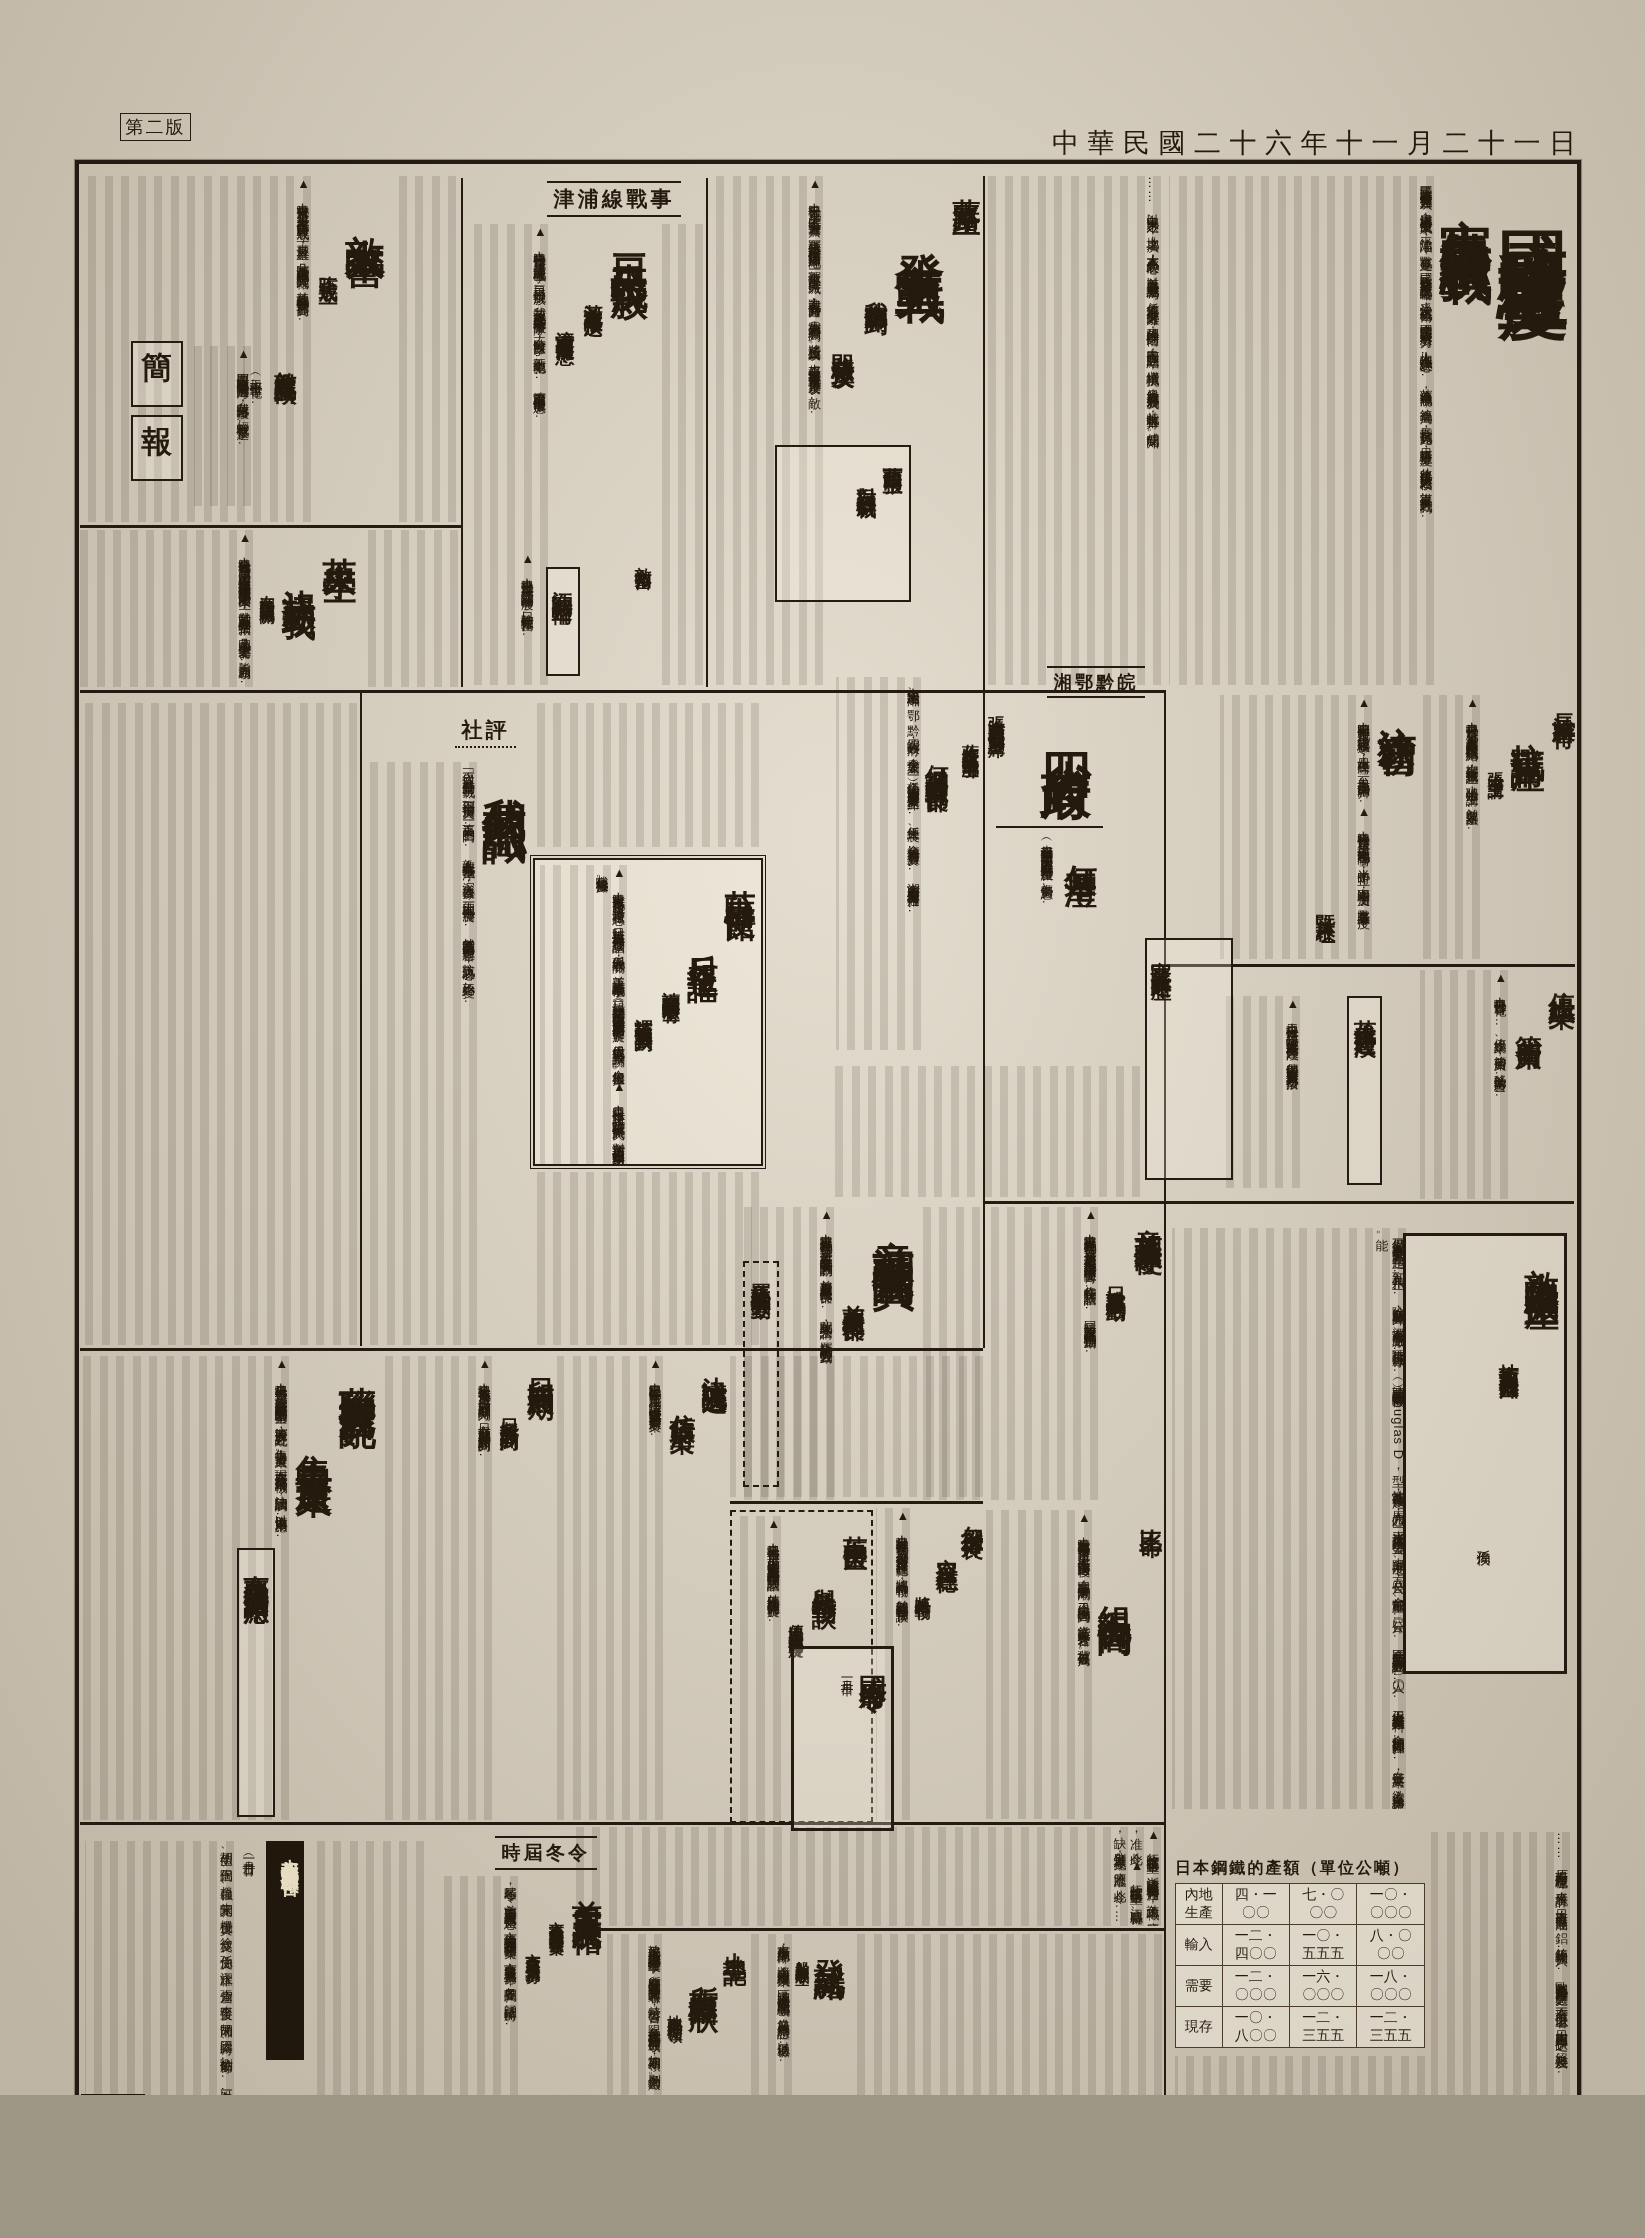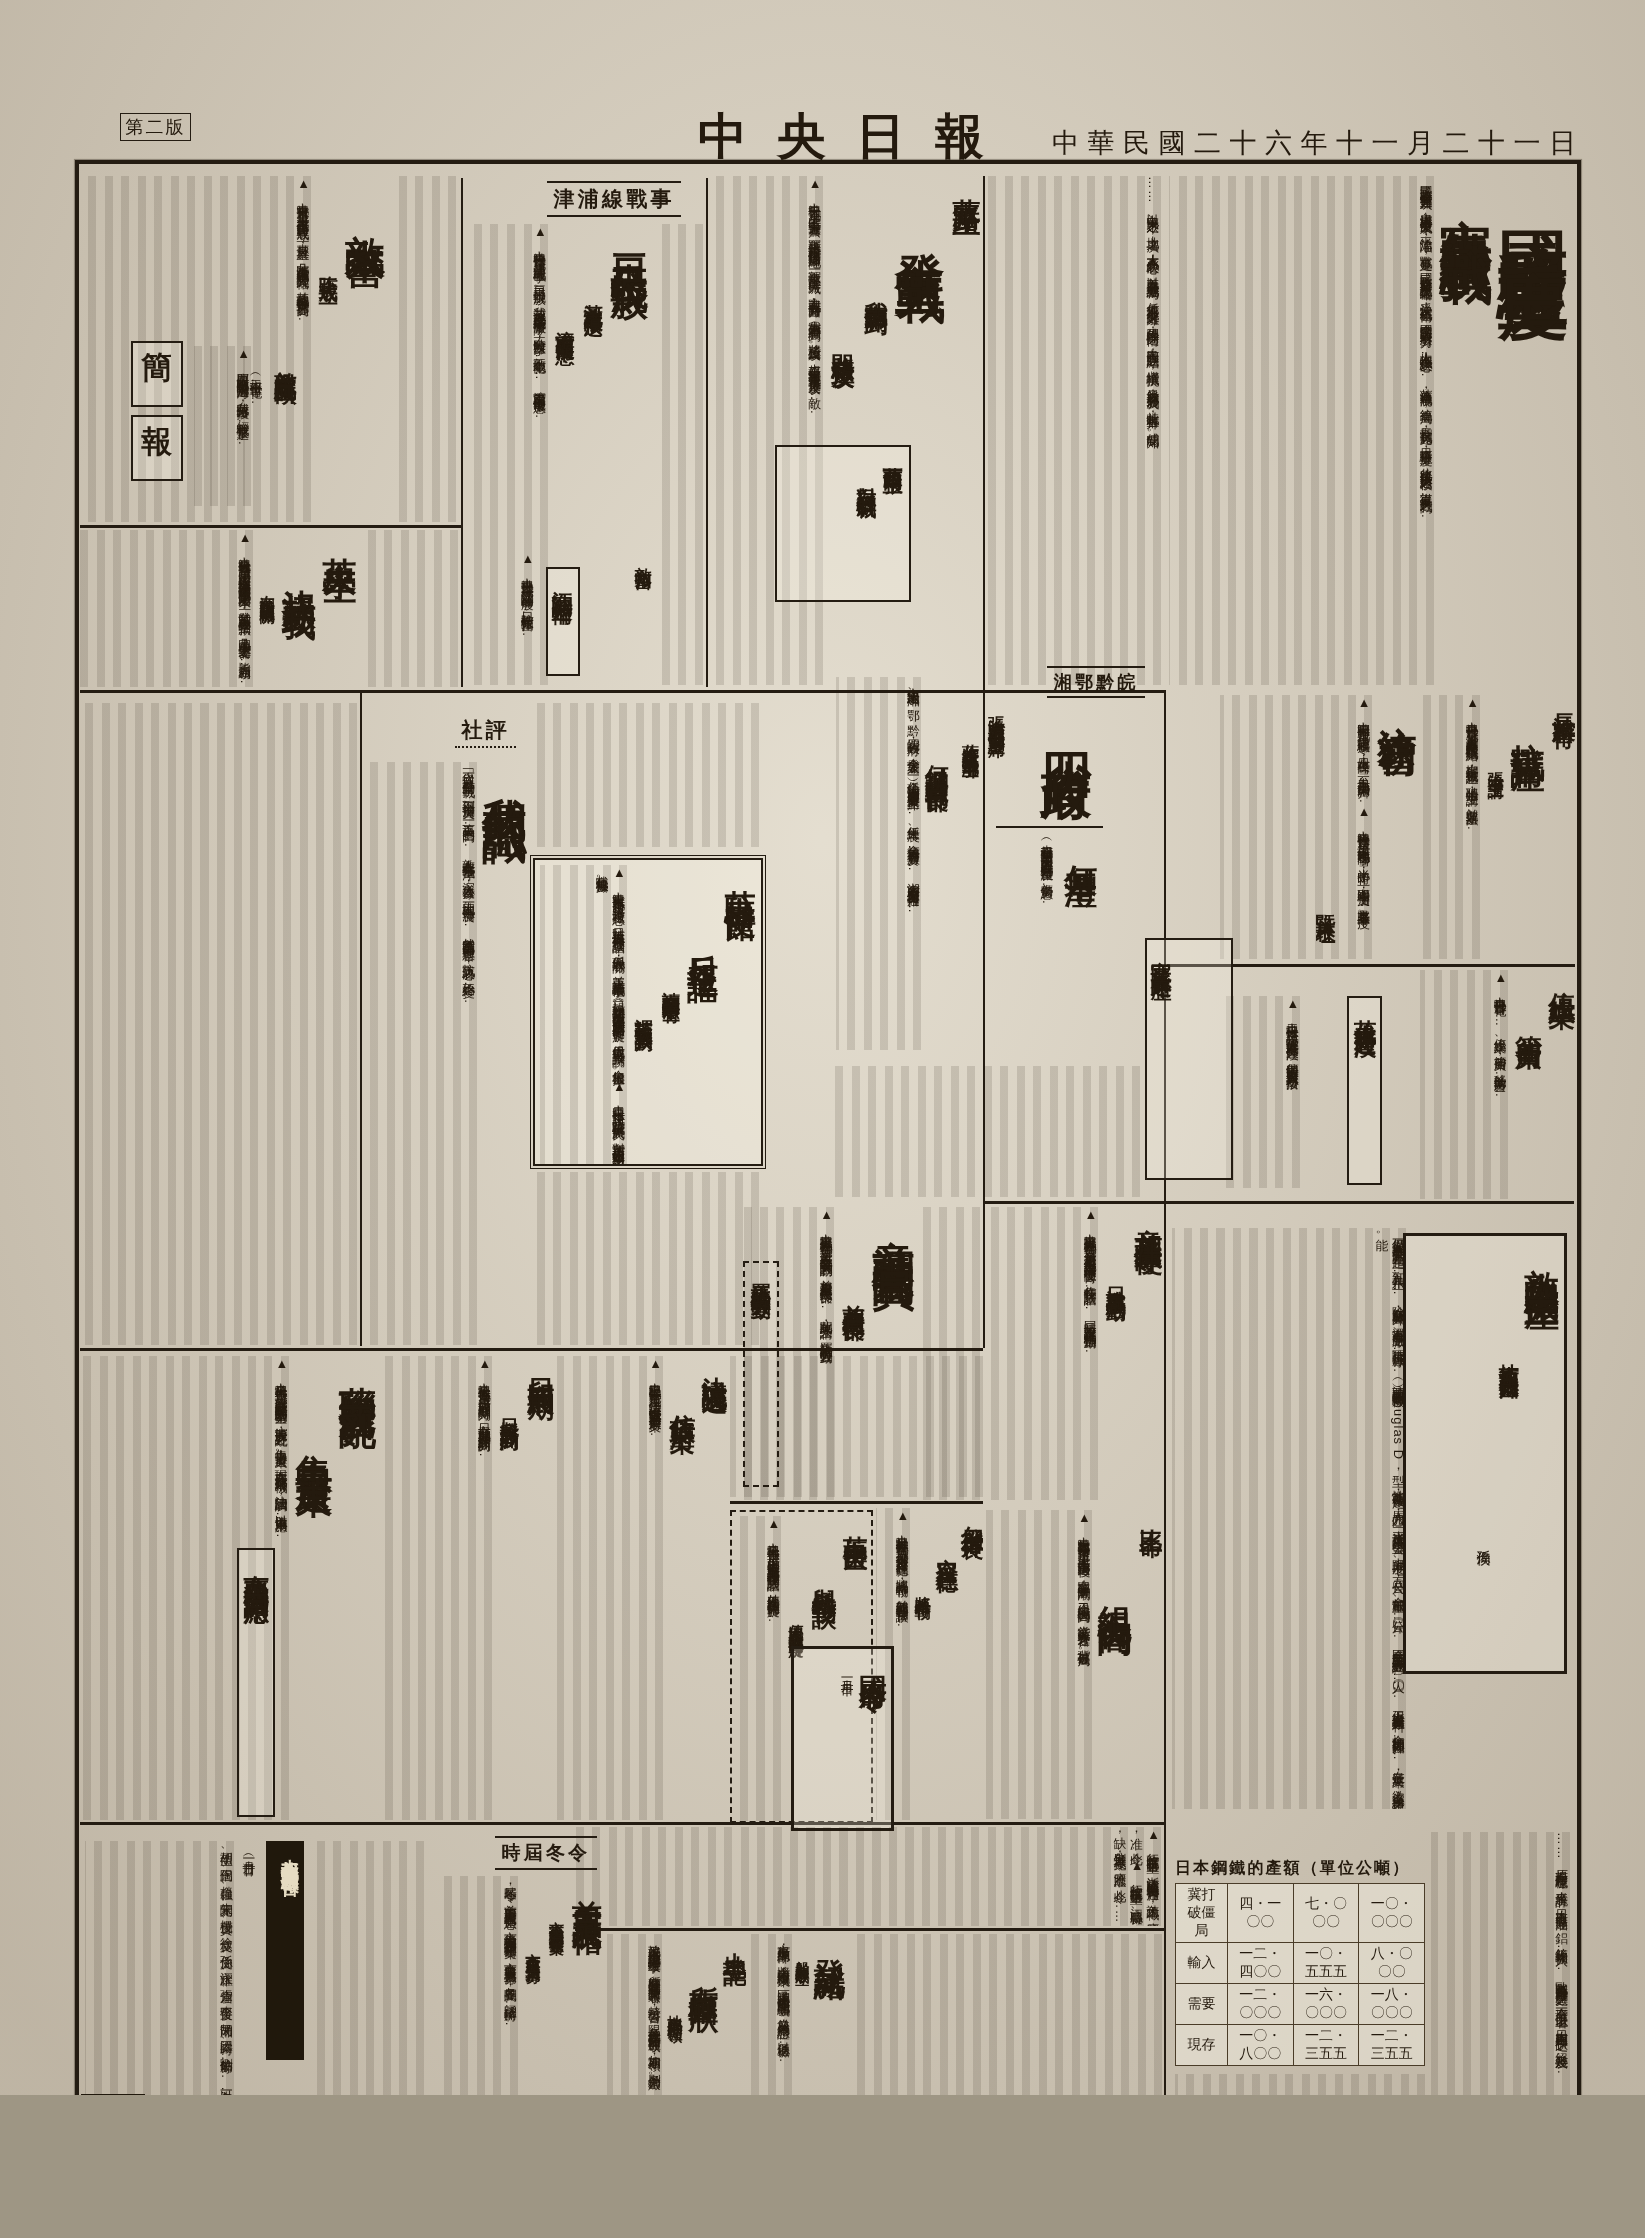--- a/index.html
+++ b/index.html
@@ -38,21 +38,20 @@
   table.steel{border-collapse:collapse;font-size:14px;background:rgba(255,252,240,.4);}
   table.steel th,table.steel td{border:0.5px solid #4a3c28;padding:2.1px 5.3px;text-align:center;}
   .blackbox{background:#20180c;box-shadow:inset 0 0 0 1.6px #20180c,inset 0 0 6.4px rgba(230,220,190,.35);}
 </style>
 </head>
 <body>
 
 <div class="page">
 
   <div class="abs edition" style="left:120px;top:113px;">第二版</div>
-  <div class="abs masthead-title" style="left:698px;top:104px;">中央日報</div>
   <div class="abs masthead-date" style="left:1052px;top:125px;">中華民國二十六年十一月二十一日</div>
 
   <div class="frame"></div>
 
   <div class="rule-h" style="left:80px;top:690px;width:1084px;"></div>
   <div class="rule-h" style="left:80px;top:525px;width:381px;"></div>
   <div class="rule-h" style="left:80px;top:1348px;width:903px;"></div>
   <div class="rule-h" style="left:983px;top:1201px;width:591px;"></div>
   <div class="rule-h" style="left:1167px;top:964px;width:408px;"></div>
   <div class="rule-h" style="left:80px;top:1822px;width:1084px;"></div>
@@ -218,21 +217,21 @@
     <div class="v body" style="position:absolute;left:5.3px;top:8px;width:234px;height:581px;">但是從九一八事變發生的一九三一年起，到一九三六年止……除航空廠所屬外，還有海軍航空廠、陸軍飛行廠等……（註）美國製俯衝轟炸機 Douglas D 型，性能甚為優越，馬力八〇〇匹，水平速度每小時三〇〇公里，上升限度七、五〇〇公尺，全部載重三、〇〇〇公斤……全國航空工業職工總數約五〇、〇〇〇人……但工廠設備及重要原料，全部均須仰賴外國……在最近將來，欲達完全自給之境，殆不可能。</div>
   </div>
 
   <div class="art" style="left:1167px;top:1827px;width:408px;height:389px;">
     <div class="v body" style="position:absolute;right:5.3px;top:5.3px;width:139px;height:373px;">……原料方面怎樣呢？來看統計：日本自己沒有產油，鋁、鎳等均賴輸入……歐戰時各國飛機月產之數，有增至一倍以上者，日本則因原料缺乏，絕難幾及……</div>
     <div class="abs" style="left:8px;top:32px;width:250px;">
       <div class="sub" style="font-size:16px;margin-bottom:5.3px;">日本鋼鐵的產額（單位公噸）</div>
       <table class="steel">
         <tbody>
         <tr>
-          <td>冀打破僵局</td>
+          <td>內地生產</td>
           <td>四・一〇〇</td>
           <td>七・〇〇〇</td>
           <td>一〇・〇〇〇</td>
         </tr>
         <tr>
           <td>輸入</td>
           <td>一二・四〇〇</td>
           <td>一〇・五五五</td>
           <td>八・〇〇〇</td>
         </tr>

